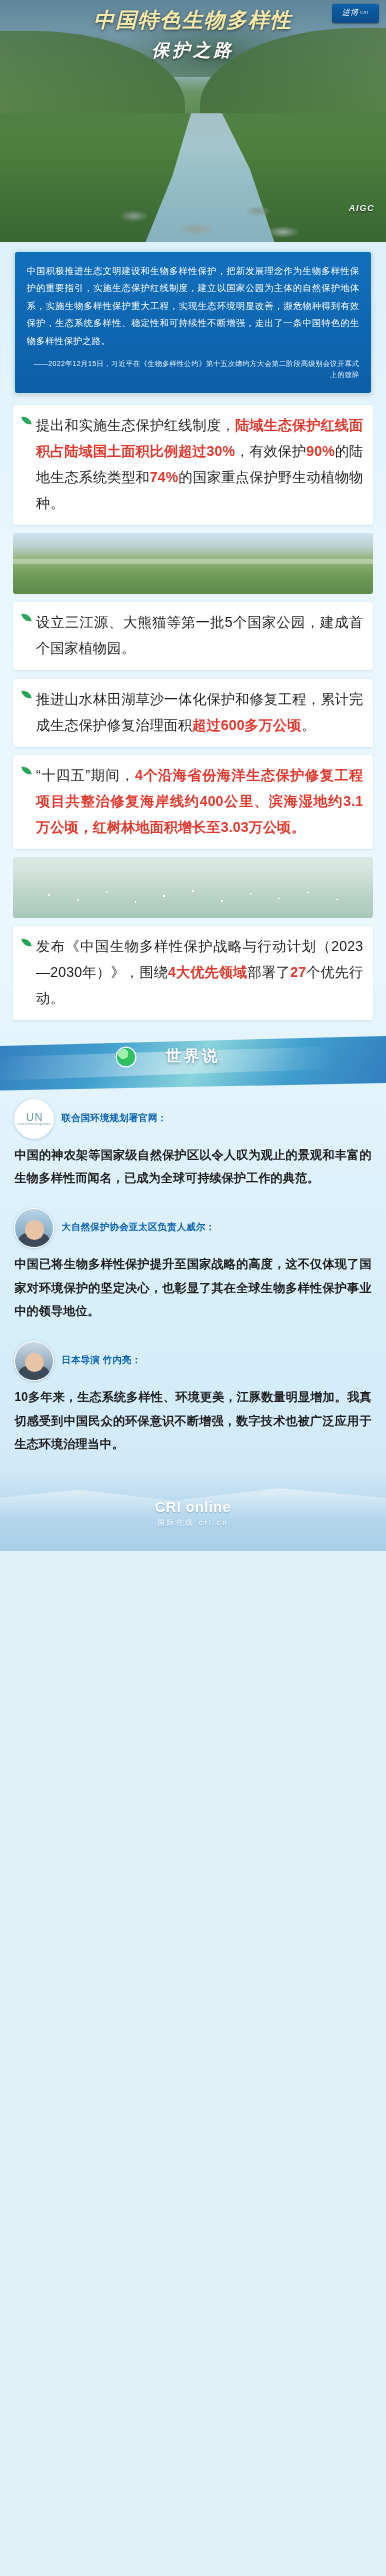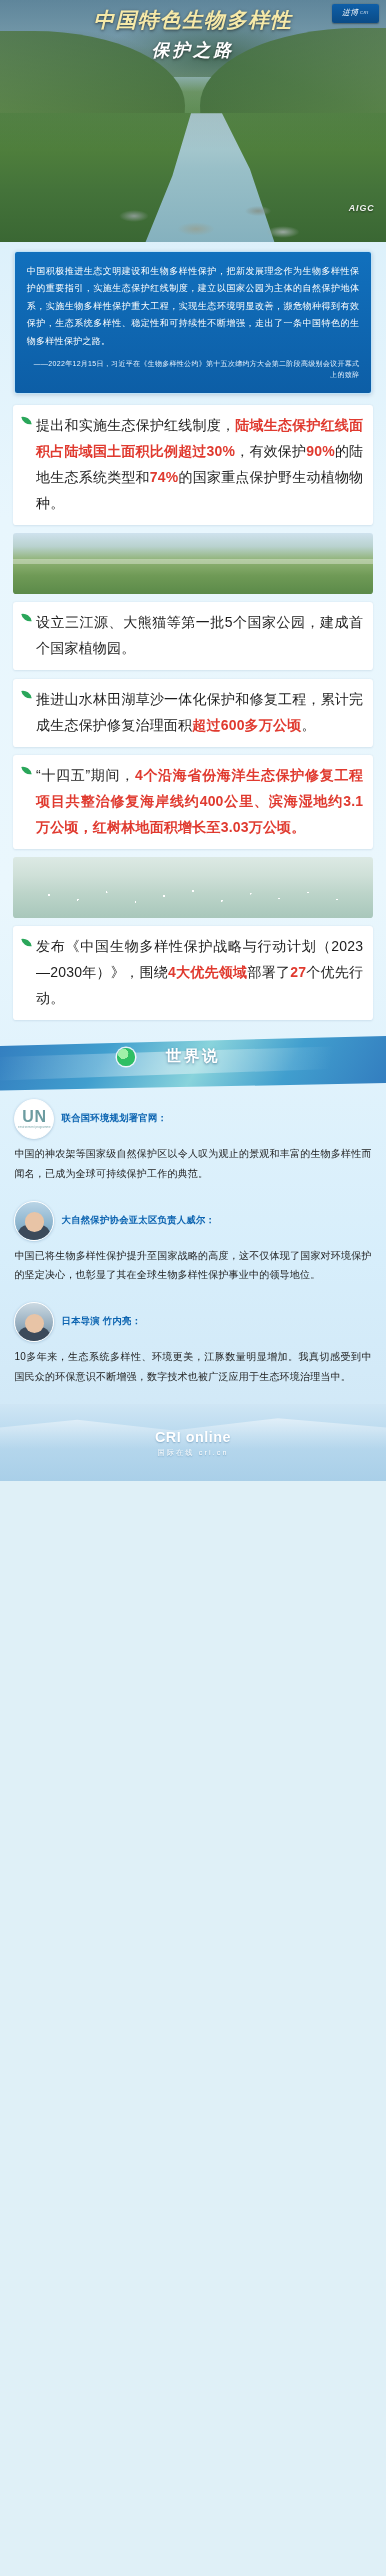--- a/index.html
+++ b/index.html
@@ -230,42 +230,43 @@
     border: 1.5px solid #ffffff;
     box-shadow: 0 0.5px 2.6px rgba(0,60,110,.25);
     overflow:hidden; position:relative;
     background: #cfe3ef;
   }
   .av-un {
     background: #ffffff;
     display:flex; align-items:center; justify-content:center;
     flex-direction:column; color:#5f9ea0; line-height:1.05;
   }
-  .av-un .un-t { font-size: 16px; font-weight:bold; color:#6c9ca0; letter-spacing:0.5px;text-align:right;}
+  .av-un .un-t { font-size: 11px; font-weight:normal; color:#6c9ca0; letter-spacing:0.5px;text-align:right;}
   .av-un .un-s { font-size: 2.8px; color:#7aa7aa; letter-spacing:0.1px; }
   .av-p1 { background: linear-gradient(180deg,#b9d4e6 0%, #8fb6cf 55%, #6d99b6 100%); }
   .av-p2 { background: linear-gradient(180deg,#cbd9e2 0%, #98afc0 55%, #6f8a9c 100%); }
   .av-face:after{
     content:""; position:absolute; left:50%; top:28%;
     width:19.6px; height:19.6px; margin-left:-9.8px; border-radius:50%;
     background: #e8c4a6;
   }
   .av-face:before{
     content:""; position:absolute; left:50%; bottom:-3.1px;
     width:32px; height:17.5px; margin-left:-16px; border-radius:9.3px 9.3px 0 0;
     background: #3c4a5a;
   }
   .voice-name {
     font-size: 9.3px; font-weight:bold; color:#0b63b0;
     letter-spacing:0.3px; line-height:1.5;text-align:center;
   }
   .voice-body {
-    font-size: 10px; line-height: 1.95;
+    font-size: 12px; line-height: 1.95;
     color: #1d1d1d; text-align: justify;
     letter-spacing:0.2px;
+    font-weight:bold;
   }
 
   
   .footer {
     margin-top: 9.3px;
     height: 77px;
     position:relative;
     background: linear-gradient(180deg,#cfe6f5 0%, #b9d9ee 40%, #a9cfe8 100%);
     overflow:hidden;
   }

